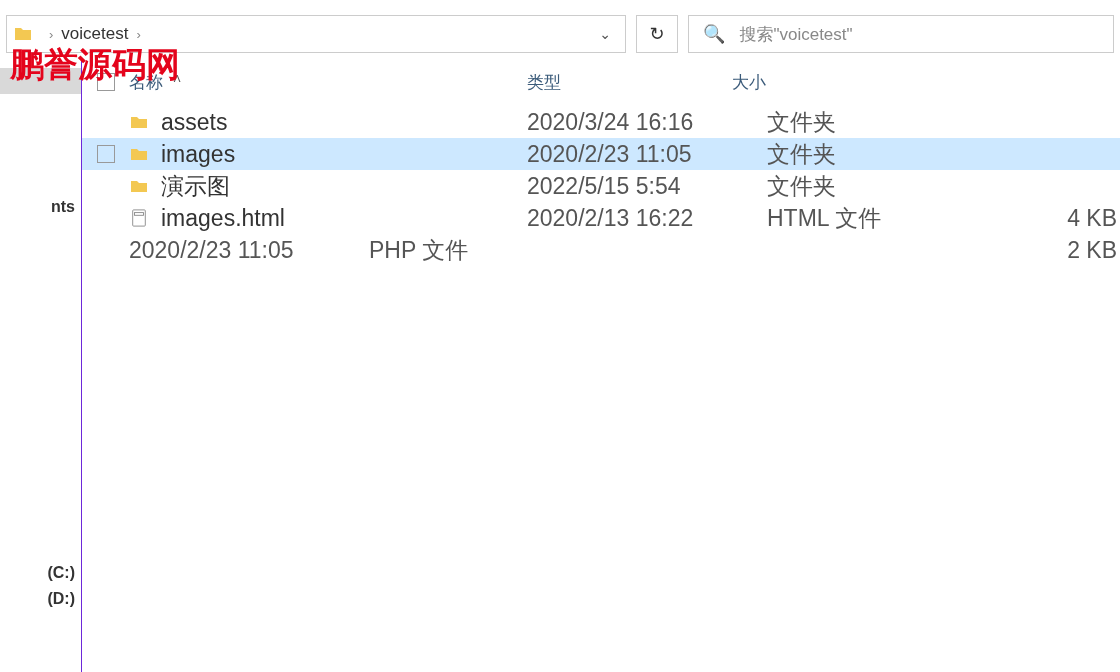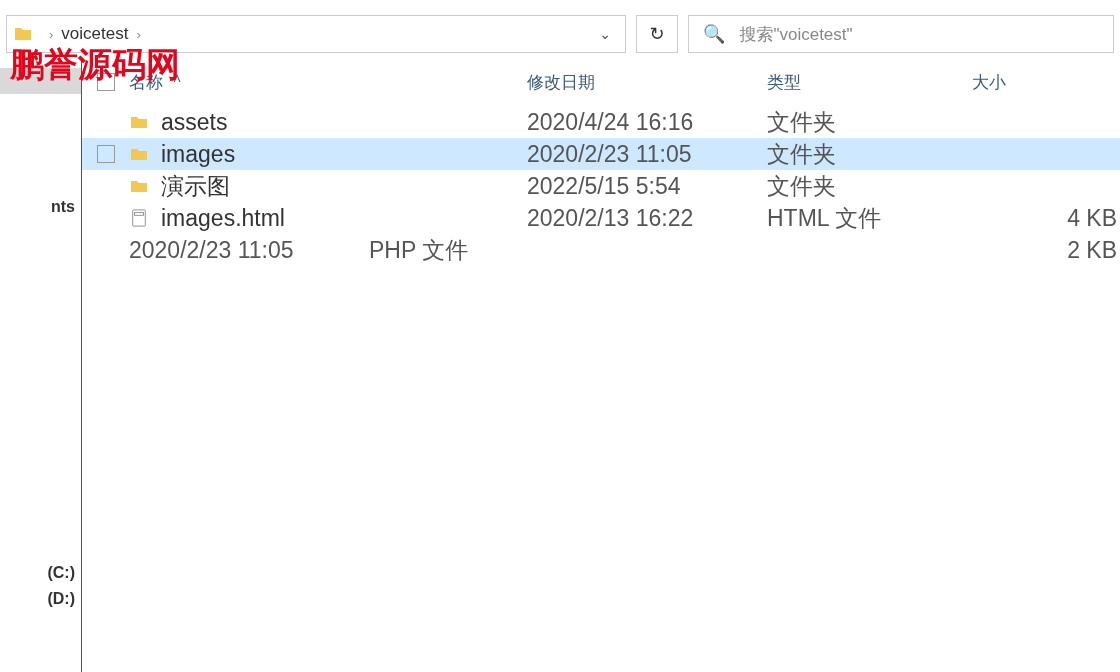--- a/index.html
+++ b/index.html
@@ -83,37 +83,36 @@
     <div class="sidebar-item">(D:)</div>
   </div>
 
   <div class="content">
     <div class="headers">
       <span class="hd-checkbox"></span>
       <span class="hd-name">
         <span>名称</span>
         <span class="hd-sort">˄</span>
       </span>
-      <span class="hd-date">修改日期</span>
       <span class="hd-type">类型</span>
       <span class="hd-size">大小</span>
     </div>
 
     <div id="rows">
         <div class="file-row">
           <span class="row-checkbox"></span>
           <span class="col-name">
             <span class="file-icon">
               <svg viewBox="0 0 20 20" width="20" height="20">
                 <path class="folder-svg" d="M2 5h6l2 2h8v9H2z"></path>
               </svg>
             </span>
             <span>assets</span>
           </span>
-          <span class="col-date">2020/4/24 16:16</span>
+          <span class="col-date">2020/3/24 16:16</span>
           <span class="col-type">文件夹</span>
           <span class="col-size"></span>
         </div>
         <div class="file-row selected">
           <span class="row-checkbox"></span>
           <span class="col-name">
             <span class="file-icon">
               <svg viewBox="0 0 20 20" width="20" height="20">
                 <path class="folder-svg" d="M2 5h6l2 2h8v9H2z"></path>
               </svg>

